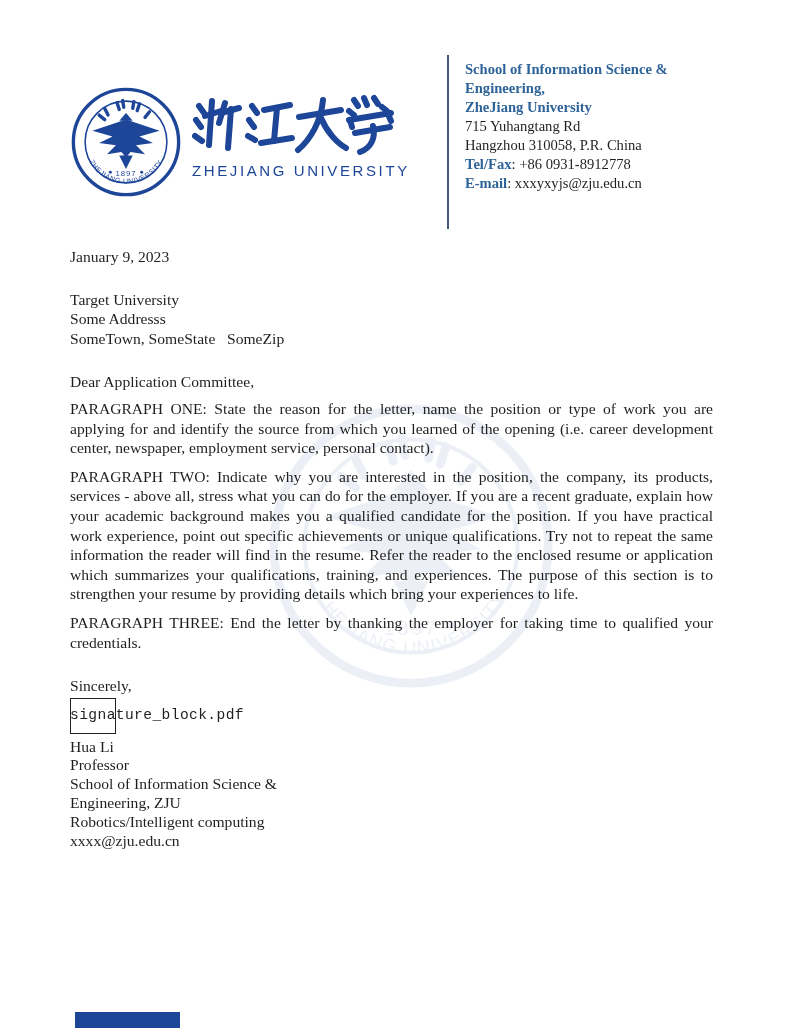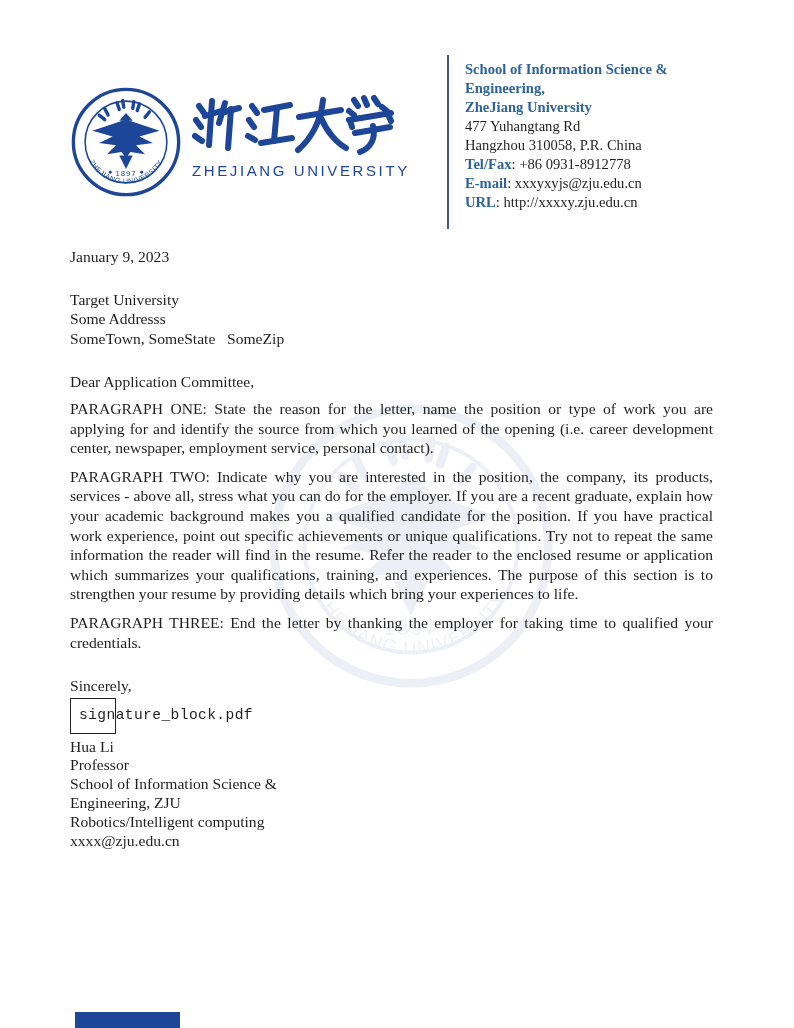--- a/index.html
+++ b/index.html
@@ -38,21 +38,21 @@
   .letter{position:absolute;left:70px;top:247px;width:643px;font-size:15.6px;line-height:19.6px;}
   .date{margin:0 0 23px 0;font-family:Liberation Serif, serif;}
   .recipient div{white-space:pre-wrap;}
   .recipient{margin:0 0 24px 0;}
   .salutation{margin:12px 0 7px 0;}
   .letter p{margin:0 0 9px 0;text-align:justify;}
   .closing{margin:24px 0 0 0;}
   .sig-wrap{position:relative;height:41px;margin-top:1px;}
   .sig-box{position:absolute;left:0;top:1px;width:46px;height:36px;border:1.3px solid #222;box-sizing:border-box;}
   .sig-name{
-    position:absolute;left:9px;top:9px;
+    position:absolute;left:0;top:9px;
     font-family:"Liberation Mono", monospace;
     font-size:14.6px;letter-spacing:0.4px;white-space:nowrap;
   }
   .signer div{line-height:18.8px;}
   
   .footer-bar{position:absolute;left:75px;top:1012px;width:105px;height:16px;background:var(--brand-navy,#1d4598);}
   svg text{font-family:"Liberation Sans", sans-serif;}
 </style>
 </head>
 <body>
@@ -133,25 +133,24 @@
     </svg>
     <div class="wordmark-en">ZHEJIANG UNIVERSITY</div>
   </div>
 
   <div class="vrule"></div>
 
   <div class="contact">
     <div class="blue">School of Information Science &amp;</div>
     <div class="blue">Engineering,</div>
     <div class="blue">ZheJiang University</div>
-    <div class="plain">477 Yuhangtang Rd</div>
+    <div class="plain">715 Yuhangtang Rd</div>
     <div class="plain">Hangzhou 310058, P.R. China</div>
     <div><span class="blue">Tel/Fax</span><span class="plain">: +86 0931-8912778</span></div>
     <div><span class="blue">E-mail</span><span class="plain">: xxxyxyjs@zju.edu.cn</span></div>
-    <div><span class="blue">URL</span><span class="plain">: http://xxxxy.zju.edu.cn</span></div>
   </div>
 
   <div class="letter">
     <div class="date">January 9, 2023</div>
 
     <div class="recipient">
       <div>Target University</div>
       <div>Some Addresss</div>
       <div>SomeTown, SomeState   SomeZip</div>
     </div>

